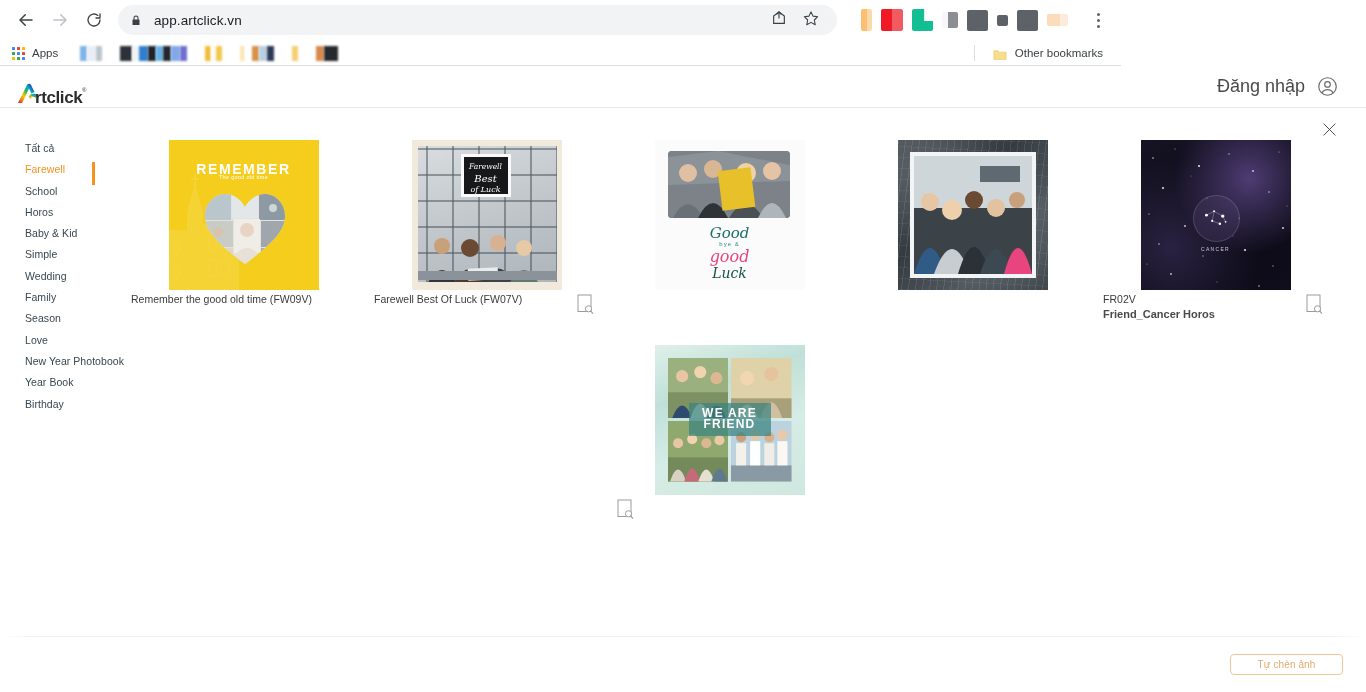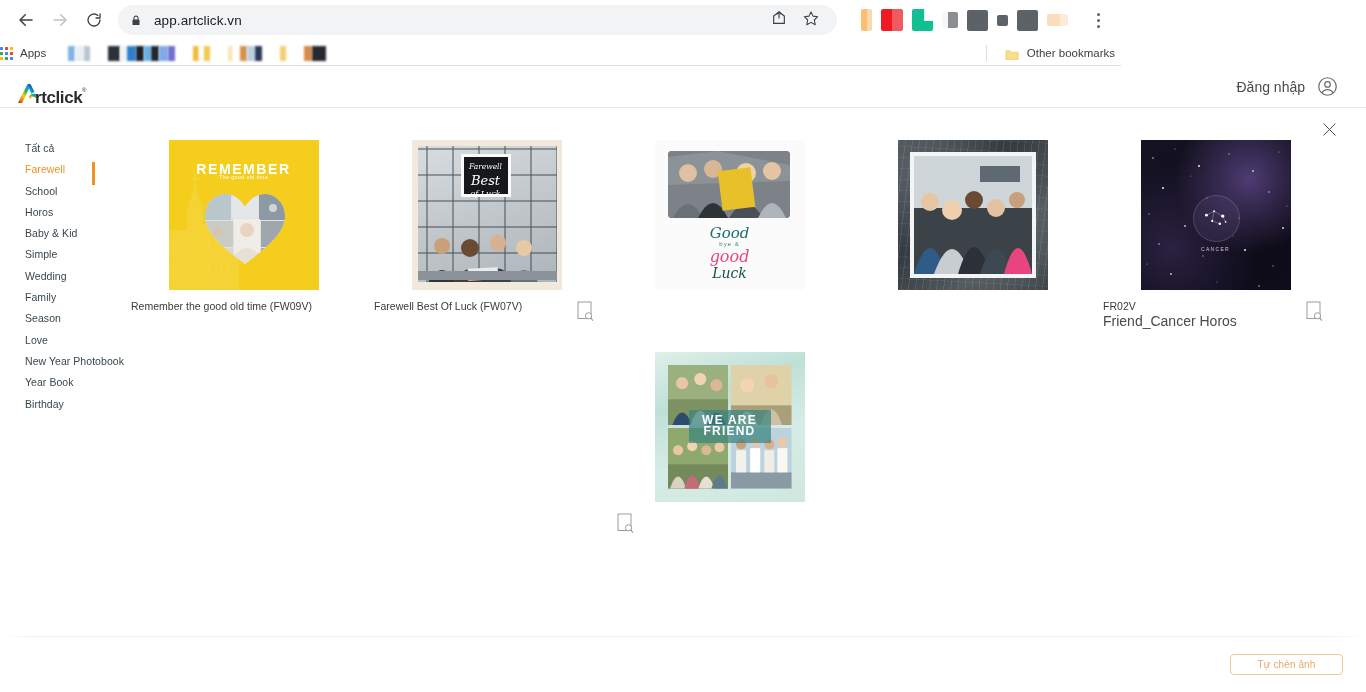--- a/index.html
+++ b/index.html
@@ -54,21 +54,21 @@
   }
   .ext-strip { display: flex; align-items: center; gap: 9px; margin-left: 14px; flex: none; }
   .ext-chip { border-radius: 2px; flex: none; }
   .menu-dots { width: 26px; display:flex; flex-direction: column; align-items: center; gap: 3px; margin-left: 8px;}
   .menu-dots i { width: 3px; height: 3px; border-radius: 50%; background: #5f6368; display:block; }
 
   
   .bookmarks-bar {
     height: 26px;
     display: flex; align-items: center;
-    padding: 0 0;
+    padding: 0 12px;
     position: relative;
   }
   .apps-grid { display: grid; grid-template-columns: repeat(3, 3px); gap: 2px; margin-right: 7px; }
   .apps-grid i { width: 3px; height: 3px; display: block; border-radius: .5px; }
   .apps-label { font-size: 11.5px; color: #3c4043; margin-right: 22px; }
   .bm-seg { height: 15px; display: block; filter: blur(1.1px); }
   .bm-group { display: flex; margin-right: 18px; filter: blur(0.6px); }
   .bookmarks-right {
     margin-left: auto; display: flex; align-items: center; gap: 8px;
     padding-right: 6px;
@@ -86,21 +86,21 @@
     height: 42px;
     background: #fff;
     display: flex; align-items: center;
     padding: 0 28px 0 16px;
     border-bottom: 1px solid #e8e8e8;
     position: relative;
   }
   .logo-wrap { display: flex; align-items: flex-start; height: 26px; margin-top: 16px; }
   .logo-svg { display: block; }
   .header-right { margin-left: auto; display: flex; align-items: center; gap: 12px; }
-  .login-label { font-size: 14px; color: #4a4a4a; }
+  .login-label { font-size: 18px; color: #4a4a4a; }
   .avatar-icon { width: 21px; height: 21px; }
 
   
   .content-area {
     position: relative;
     height: 584px;
     background: #fff;
   }
   .close-x {
     position: absolute; top: 10px; right: 24px;
@@ -150,30 +150,30 @@
     display: flex; align-items: center; justify-content: center;
   }
   .thumb {
     width: 150px; height: 150px;
     position: relative; overflow: hidden;
     background: #fff;
   }
   .card-meta {
     width: 100%;
     display: flex; align-items: flex-start;
-    padding: 9px 14px 0 9px;
+    padding: 2px 14px 0 9px;
     gap: 6px;
   }
   .card-text { flex: 1 1 auto; min-width: 0; }
   .card-title {
     font-size: 10.5px; color: #3a3a3a; line-height: 13px;
     letter-spacing: .02px;
   }
   .card-sub {
-    font-size: 14px; color: #4a4a4a; line-height: 14px; margin-top: 1px;
+    font-size: 11px; color: #4a4a4a; line-height: 14px; margin-top: 1px; font-weight: bold;
   }
   .preview-icon { width: 17px; height: 21px; flex: none; margin-top: 1px; }
 
   
   .footer-sep {
     position: absolute; left: 0; bottom: 55px; width: 100%; height: 1px;
     background: linear-gradient(to right, rgba(0,0,0,0), #eceef0 3%, #eceef0 97%, rgba(0,0,0,0));
   }
   .footer-bar {
     position: absolute; left: 0; bottom: 0; width: 100%; height: 55px;
@@ -230,21 +230,21 @@
   }
   .t-bestluck .chalk {
     position: absolute; left: 43px; top: 8px; width: 50px; height: 43px;
     background: #16181a; border: 3px solid #fafafa;
   }
   .t-bestluck .chalk span {
     display: block; color: #fff; text-align: center;
     font-family: "DejaVu Serif", serif; font-style: italic;
   }
   .t-bestluck .chalk .l1 { font-size: 7.5px; margin-top: 5px; }
-  .t-bestluck .chalk .l2 { font-size: 13px; margin-top: 2px; }
+  .t-bestluck .chalk .l2 { font-size: 10px; margin-top: 2px; }
   .t-bestluck .chalk .l3 { font-size: 8px; margin-top: 1px; }
   .t-bestluck .people { position: absolute; left: 0; bottom: 0; width: 100%; height: 50px; }
   .t-bestluck .desk {
     position: absolute; left: 0; bottom: 2px; width: 100%; height: 9px;
     background: #8b9299;
   }
 
   
   .t-goodbye { background: #fbfbfb; }
   .t-goodbye .gphoto {

